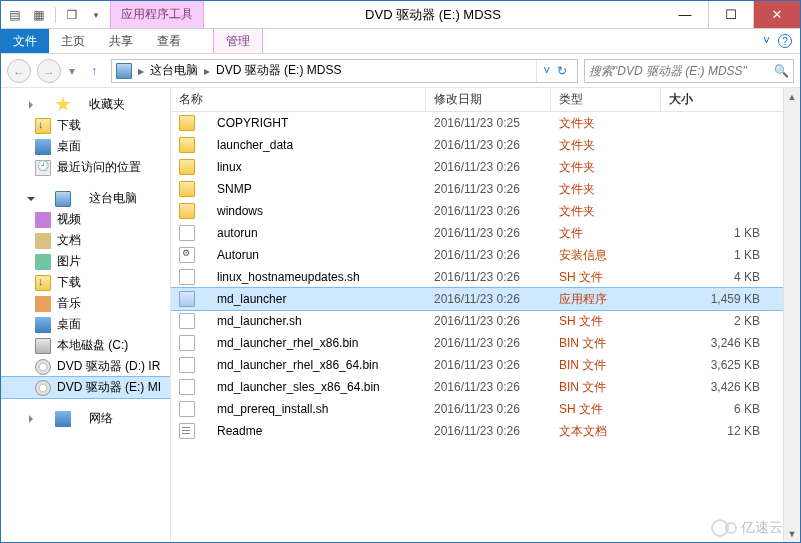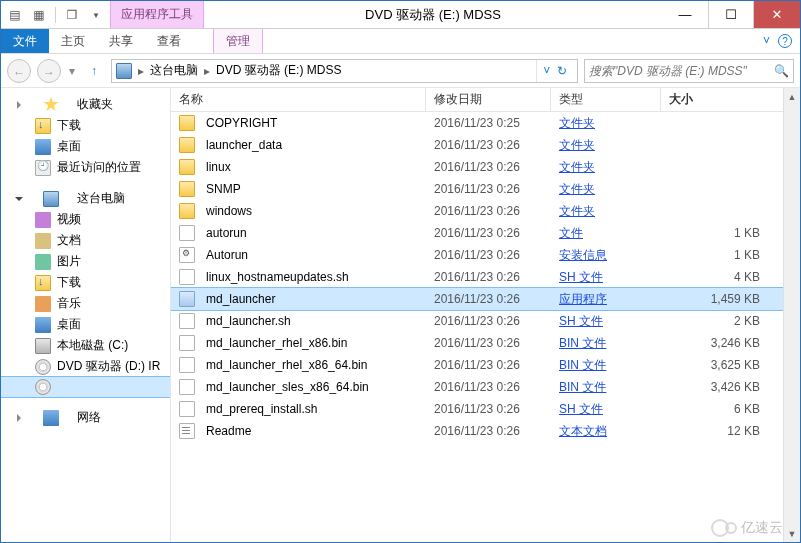--- a/index.html
+++ b/index.html
@@ -28,21 +28,21 @@
   .breadcrumb { flex: 1; height: 24px; border: 1px solid #c4c4c4; display: flex; align-items: center; padding: 0 4px; gap: 2px; overflow: hidden; }
   .bc-sep { color: #666; padding: 0 4px; }
   .bc-item { color: #000; }
   .bc-refresh { margin-left: auto; padding: 0 6px; color: #1979ca; border-left:1px solid #e5e5e5; height:100%; display:flex; align-items:center; }
   .search-box { width: 210px; height: 24px; border: 1px solid #c4c4c4; display: flex; align-items: center; padding: 0 4px; }
   .search-box input { flex: 1; border: none; outline: none; font-size: 12px; color: #888; font-style: italic; background: transparent; }
   .search-box .sicon { color: #1979ca; }
   .body { flex: 1; display: flex; overflow: hidden; }
   .sidebar { width: 170px; border-right: 1px solid #e5e5e5; overflow: hidden auto; padding: 6px 0; }
   .side-group { margin-bottom: 10px; }
-  .side-head { display: flex; align-items: center; padding: 2px 6px 2px 16px; gap: 18px; color: #000; }
+  .side-head { display: flex; align-items: center; padding: 2px 6px 2px 28px; gap: 18px; color: #000; }
   .side-item { display: flex; align-items: center; padding: 2px 6px 2px 34px; gap: 6px; color: #000; white-space: nowrap; overflow:hidden; }
   .side-item.sel { background: #cde8ff; outline:1px solid #7abdf7; }
   .ico { width: 16px; height: 16px; flex-shrink: 0; display:inline-block; }
   .ico.star { background: #fdd65b; clip-path: polygon(50% 0,61% 35%,98% 35%,68% 57%,79% 91%,50% 70%,21% 91%,32% 57%,2% 35%,39% 35%); }
   .ico.folder { background: linear-gradient(#ffe9a6,#f7ca4d); border-radius: 1px; border:1px solid #d6a92c; }
   .ico.dl { background: linear-gradient(#ffe9a6,#f7ca4d); border-radius: 1px; border:1px solid #d6a92c; position:relative;}
   .ico.dl::after{content:"↓"; position:absolute; left:2px; top:-1px; font-size:11px; color:#2a72b5;}
   .ico.desktop { background: linear-gradient(#7fb4e8,#3d7ec0); border-radius:1px;}
   .ico.recent { background:#eee; border:1px solid #aaa; border-radius:1px; position:relative;}
   .ico.recent::after{content:"🕘"; font-size:10px; position:absolute; left:1px; top:-1px;}
@@ -67,23 +67,23 @@
   .columns { height: 24px; display:flex; align-items:center; border-bottom:1px solid #e5e5e5; background:#fff; }
   .col { padding: 0 8px; color:#333; border-right:1px solid #e5e5e5; height:100%; display:flex; align-items:center; }
   .col.name { width: 255px; }
   .col.date { width: 125px; text-align: center; }
   .col.type { width: 110px; }
   .col.size { flex:1;font-weight:bold; }
   .files { flex:1; overflow:auto; }
   .row { height: 22px; display:flex; align-items:center; }
   .row.sel { background:#cde8ff; outline:1px solid #7abdf7; }
   .cell { padding: 0 8px; overflow:hidden; white-space:nowrap; text-overflow:ellipsis; }
-  .cell.name { width:255px; display:flex; align-items:center; gap:11px;}
+  .cell.name { width:255px; display:flex; align-items:center; gap:22px;}
   .cell.date { width:125px; color:#555;}
-  .cell.type { width:110px; color:#1d4ed8;text-decoration:underline;}
+  .cell.type { width:110px; color:#c2410c;}
   .cell.size { flex:1; text-align:right; padding-right:40px; color:#555;}
   .scrollbar-v { position:absolute; right:1px; top:88px; width:17px; bottom:1px; background:#f0f0f0; border-left:1px solid #e0e0e0;}
   .sb-btn { height:17px; background:#f0f0f0; display:flex; align-items:center; justify-content:center; color:#666; font-size:9px;}
   .sb-track { flex:1; }
   .watermark { position:absolute; right:18px; bottom:6px; opacity:.55; display:flex; align-items:center; gap:4px; color:#888; font-size:14px;}
   .wm-circ { width:18px; height:18px; border:2px solid #bbb; border-radius:50%; display:inline-block;}
   .wm-circ.sm{ width:12px;height:12px; margin-left:-8px;}
 </style>
 </head>
 <body>
@@ -194,20 +194,21 @@
             <div class="side-item">
               <span class="ico hdd"></span>
               <span>本地磁盘 (C:)</span>
             </div>
             <div class="side-item">
               <span class="ico dvd"></span>
               <span>DVD 驱动器 (D:) IR</span>
             </div>
             <div class="side-item sel">
               <span class="ico dvd"></span>
+              <span>DVD 驱动器 (E:) MI</span>
             </div>
           </div>
       </div>
       <div class="side-group">
         <div class="side-head">
           <span class="tri"></span>
           <span class="ico net"></span>
           <span>网络</span>
         </div>
       </div>

